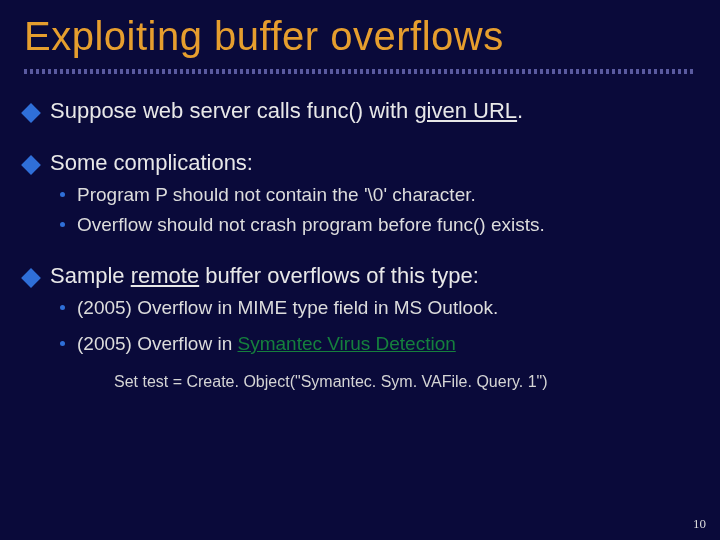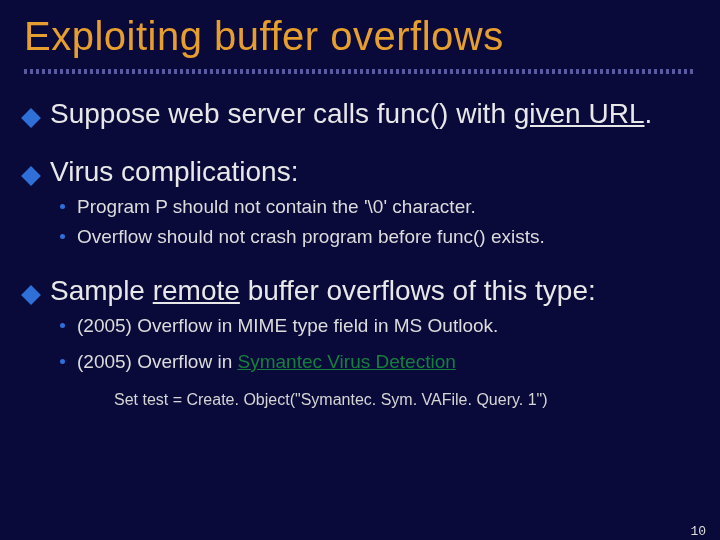--- a/index.html
+++ b/index.html
@@ -26,22 +26,22 @@
     background: repeating-linear-gradient(
       90deg,
       #5a5aa0 0px, #5a5aa0 3px,
       transparent 3px, transparent 6px
     );
     margin-bottom: 24px;
   }
   .block { margin-bottom: 26px; }
   .lvl1 {
     display: flex;
-    align-items: center;
-    font-size: 28px;
+    align-items: flex-start;
+    font-size: 22px;
     color: #e8e8e8;
     margin-bottom: 6px;
   }
   .diamond {
     width: 14px; height: 14px;
     background: #2f6fd8;
     transform: rotate(45deg);
     flex-shrink: 0;
     margin-top: 8px;
     margin-right: 12px;
@@ -72,24 +72,24 @@
     margin-left: 90px;
     margin-top: 8px;
     font-family: Arial, sans-serif;
     font-size: 16px;
     color: #d5d5d5;
     line-height: 1.4;
   }
   .pagenum {
     position: absolute;
     right: 14px;
-    bottom: 1px;
+    bottom: 8px;
     font-size: 13px;
     color: #dcdcdc;
-    font-family: Liberation Mono, monospace;
+    font-family: Liberation Serif, serif;
   }
 </style>
 </head>
 <body>
 
 <div class="slide">
   <h1 class="title">Exploiting buffer overflows</h1>
   <div class="rule"></div>
 
   <div class="block">
@@ -97,21 +97,21 @@
       <span class="diamond"></span>
       <span>
         <span>Suppose web server calls  func()  with </span><span class="u">given URL</span><span>.</span>
       </span>
     </div>
   </div>
 
   <div class="block">
     <div class="lvl1">
       <span class="diamond"></span>
-      <span>Virus complications:</span>
+      <span>Some complications:</span>
     </div>
     <div class="lvl2">
       <span class="dot"></span>
       <span>Program   P  should not contain the  '\0'  character.</span>
     </div>
     <div class="lvl2">
       <span class="dot"></span>
       <span>Overflow should not crash program before  func()  exists.</span>
     </div>
   </div>

